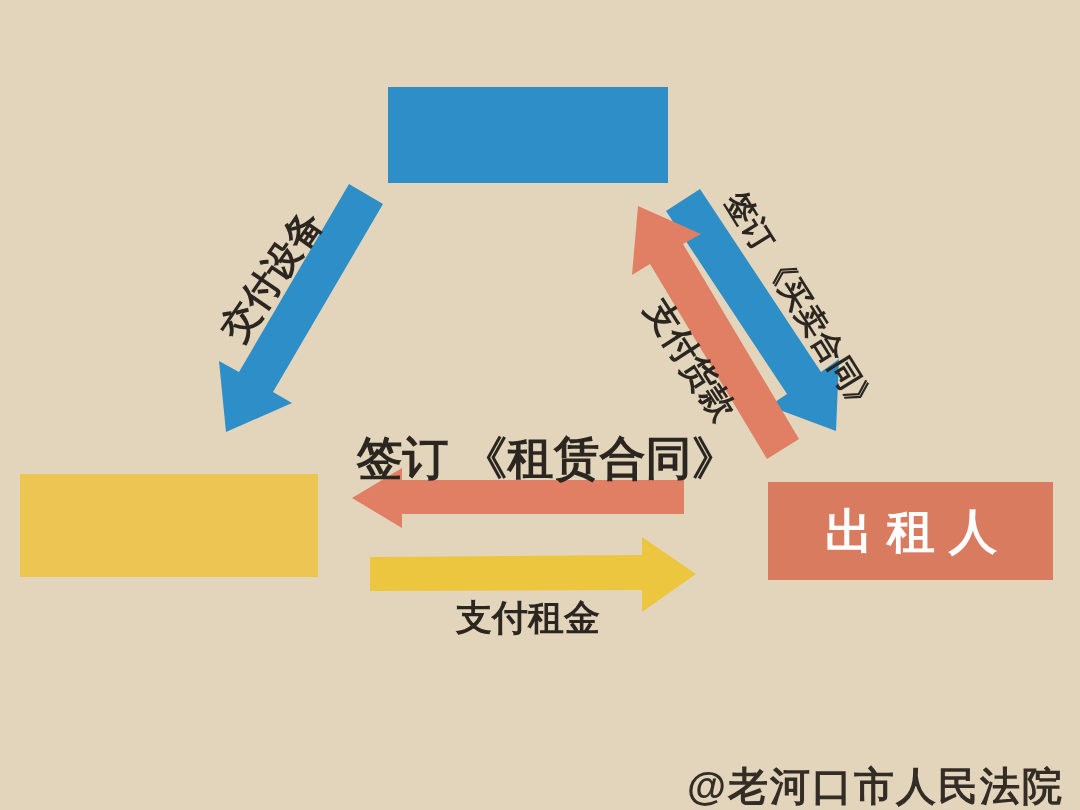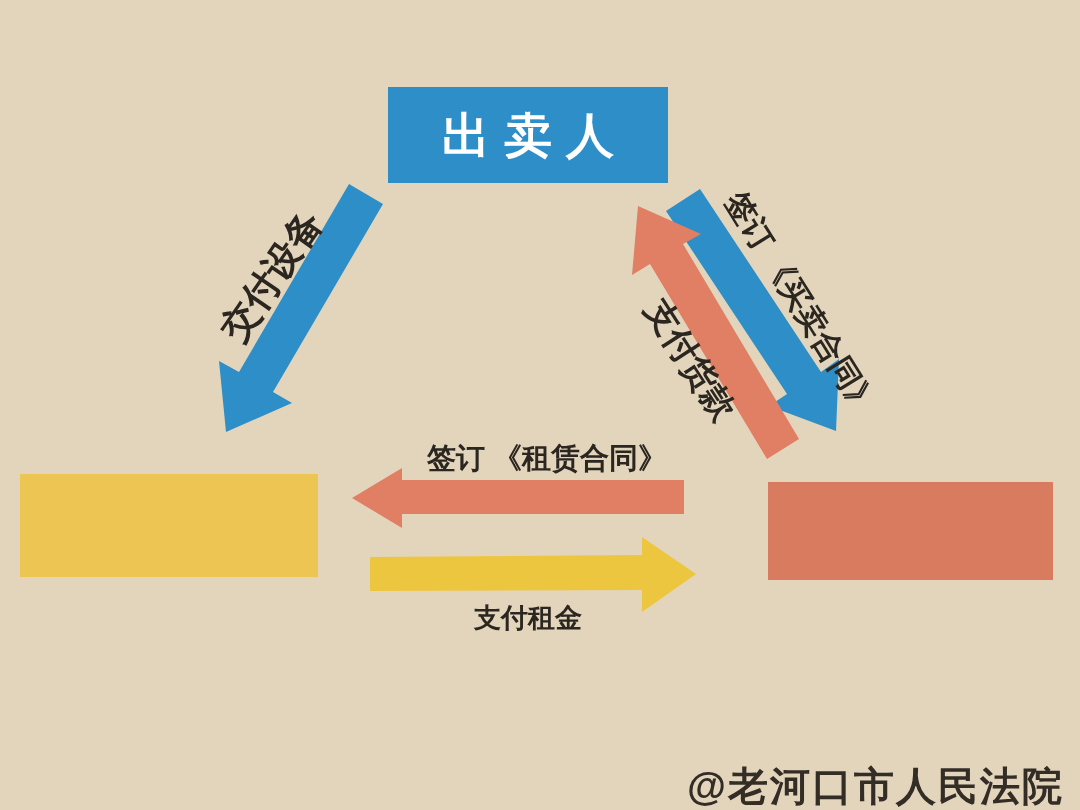--- a/index.html
+++ b/index.html
@@ -49,26 +49,26 @@
     font-size: 31px;
     transform: translate(-50%, -50%) rotate(58deg);
   }
   #lbl-pay-goods-price {
     left: 690px; top: 360px;
     font-size: 34px;
     transform: translate(-50%, -50%) rotate(57deg);
   }
   #lbl-sign-lease-contract {
     left: 547px; top: 459px;
-    font-size: 29px;
+    font-size: 46px;
     transform: translate(-50%, -50%);
   }
   #lbl-pay-rent {
     left: 528px; top: 618px;
-    font-size: 27px;
+    font-size: 36px;
     transform: translate(-50%, -50%);
   }
   #seller-label { left: 528px; top: 136px; }
   #lessee-label { left: 169px; top: 526px; }
   #lessor-label { left: 911px; top: 532px; }
   #watermark {
     position: absolute;
     right: 16px;
     top: 759px;
     font-size: 40px;
@@ -93,21 +93,21 @@
 
     <polygon points="666,211 700,189 821,372 839,359 836,431 769,406 787,394" fill="#2E8EC7"></polygon>
 
     <polygon points="799,439 767,459 650,264 632,275 638,206 701,234 683,244" fill="#E07F64"></polygon>
 
     <polygon points="684,480 684,514 402,514 402,528 352,498 402,468 402,480" fill="#E07F64"></polygon>
 
     <polygon points="370,557 642,555 642,537 696,574 642,612 642,590 370,591" fill="#EDC640"></polygon>
   </svg>
 
-  <div class="node-label" id="seller-label">出卖人</div>
+  <div class="node-label" id="lessor-label">出租人</div>
 
   <div class="edge-label" id="lbl-deliver-equipment">交付设备</div>
   <div class="edge-label" id="lbl-sign-sales-contract">签订 《买卖合同》</div>
   <div class="edge-label" id="lbl-pay-goods-price">支付货款</div>
   <div class="edge-label" id="lbl-sign-lease-contract">签订 《租赁合同》</div>
   <div class="edge-label" id="lbl-pay-rent">支付租金</div>
 
   <div id="watermark">@老河口市人民法院</div>
 
 </div>

